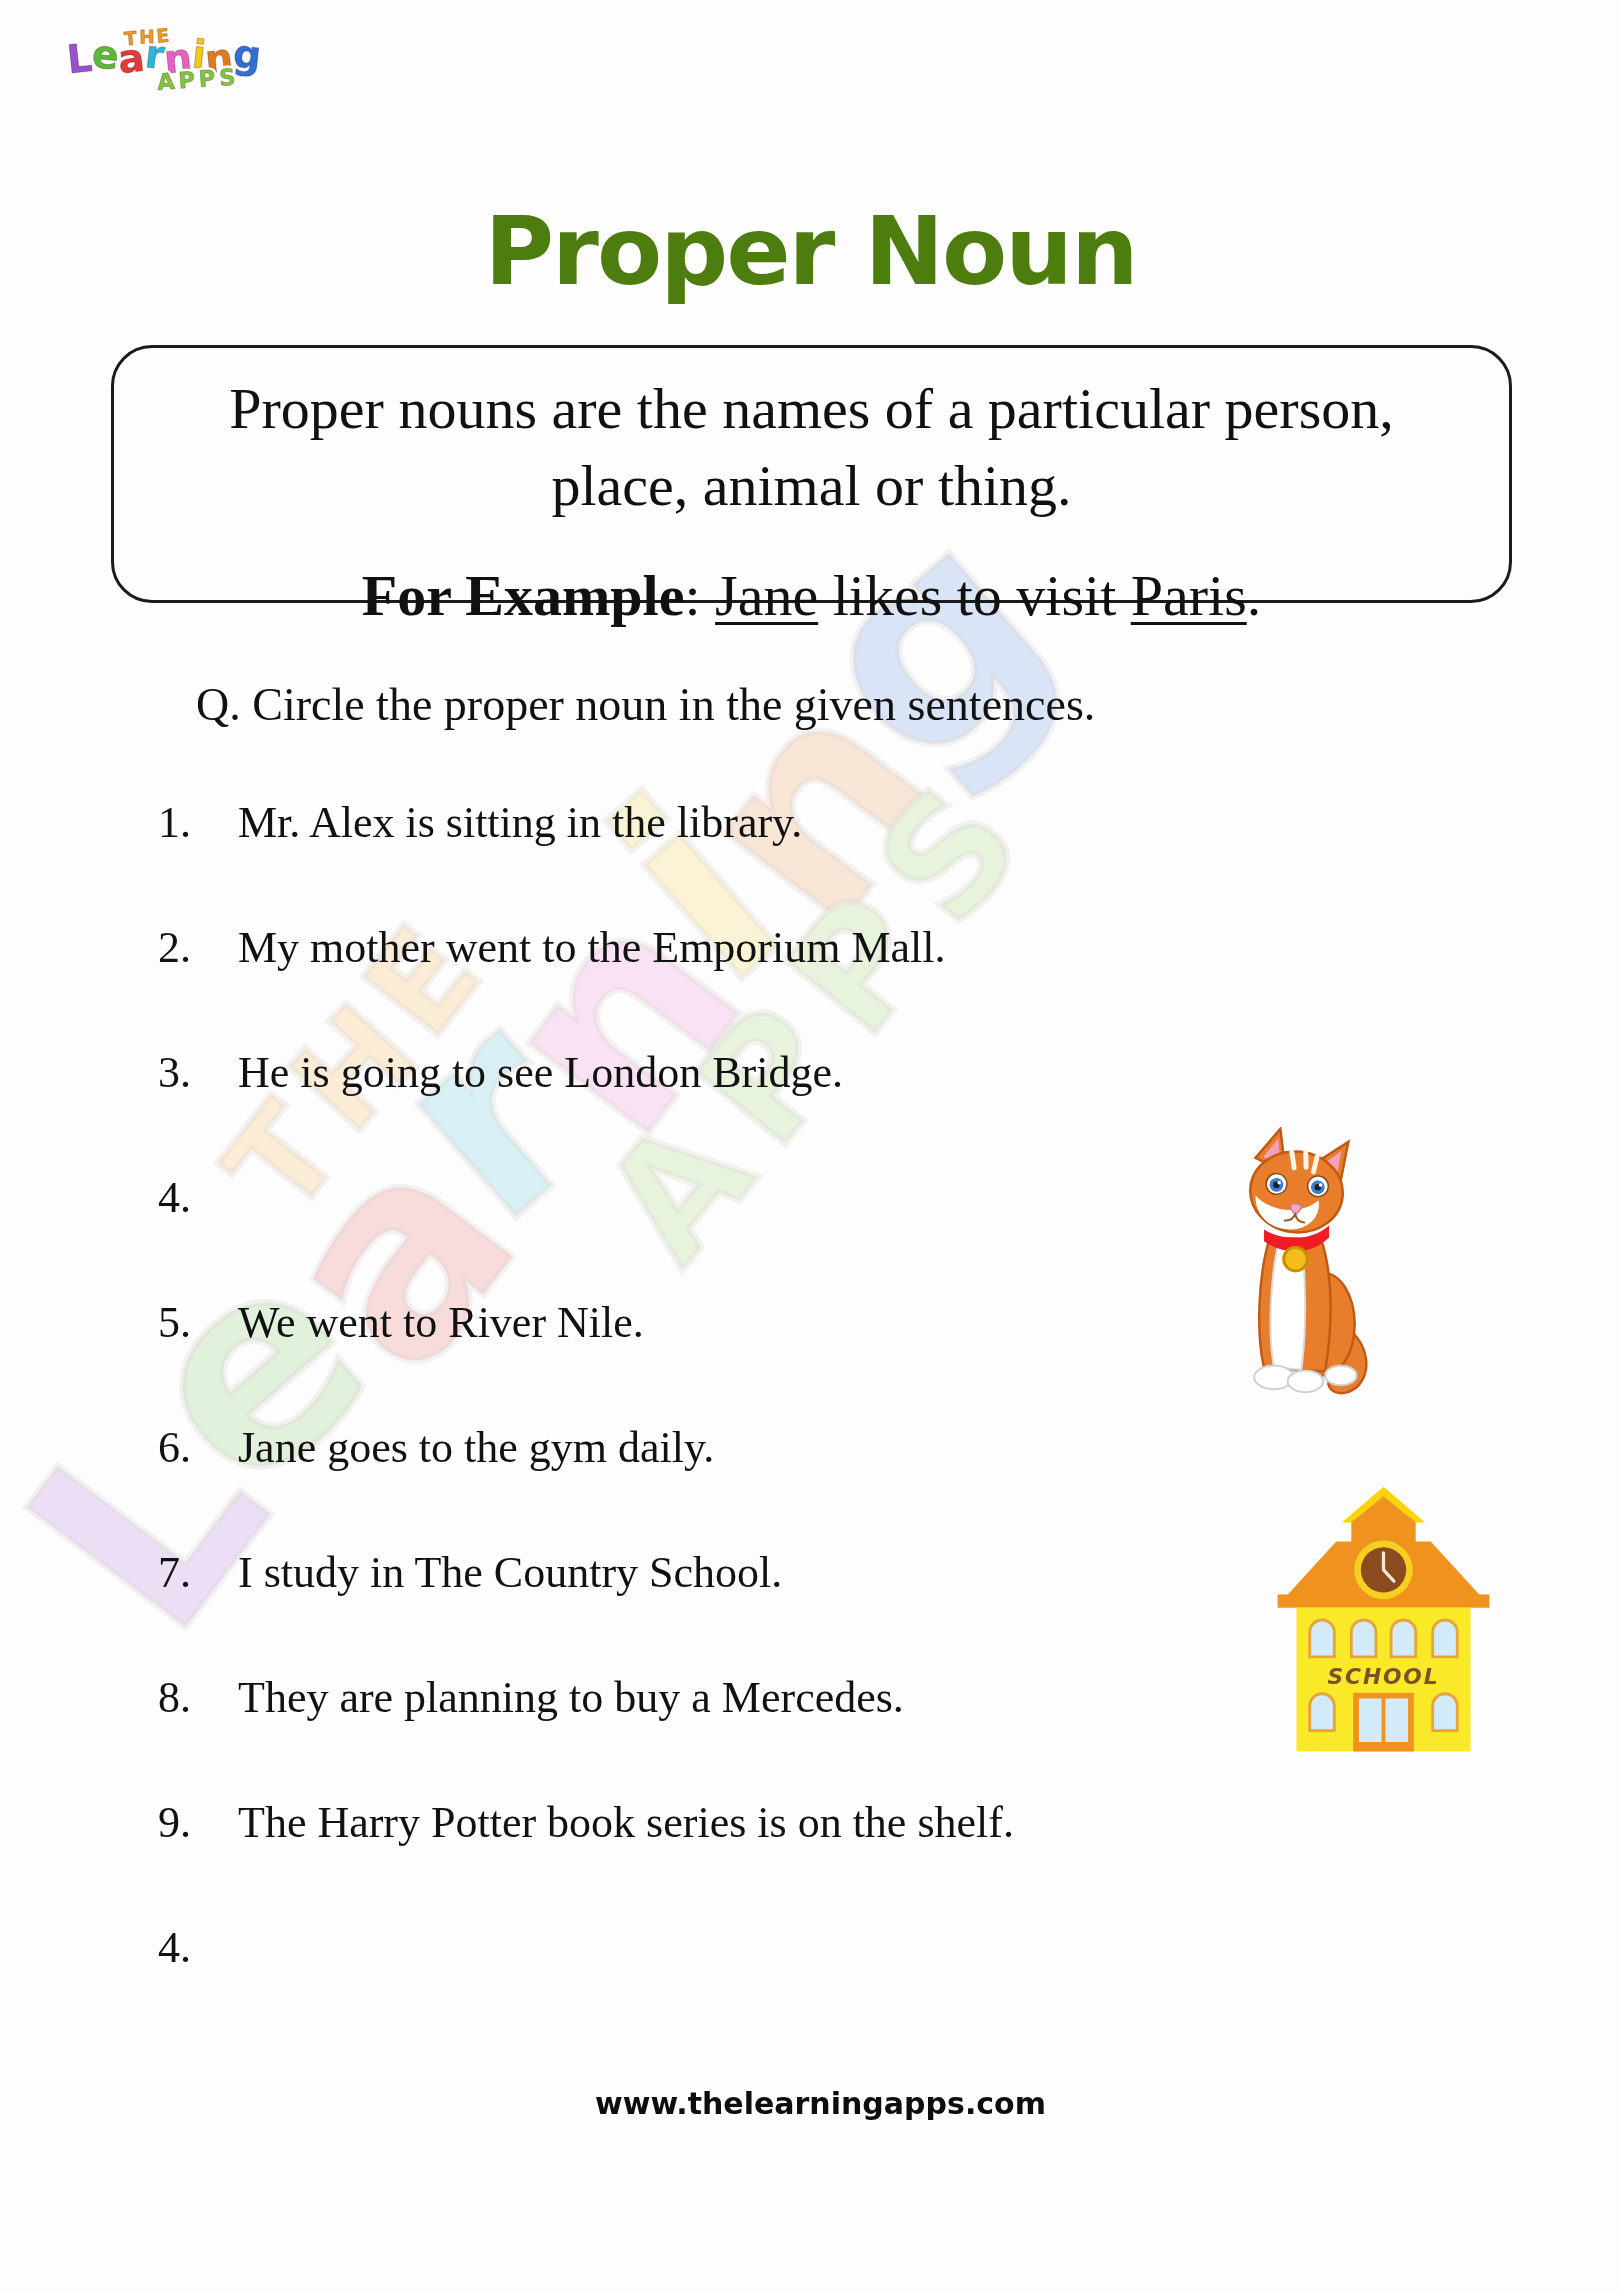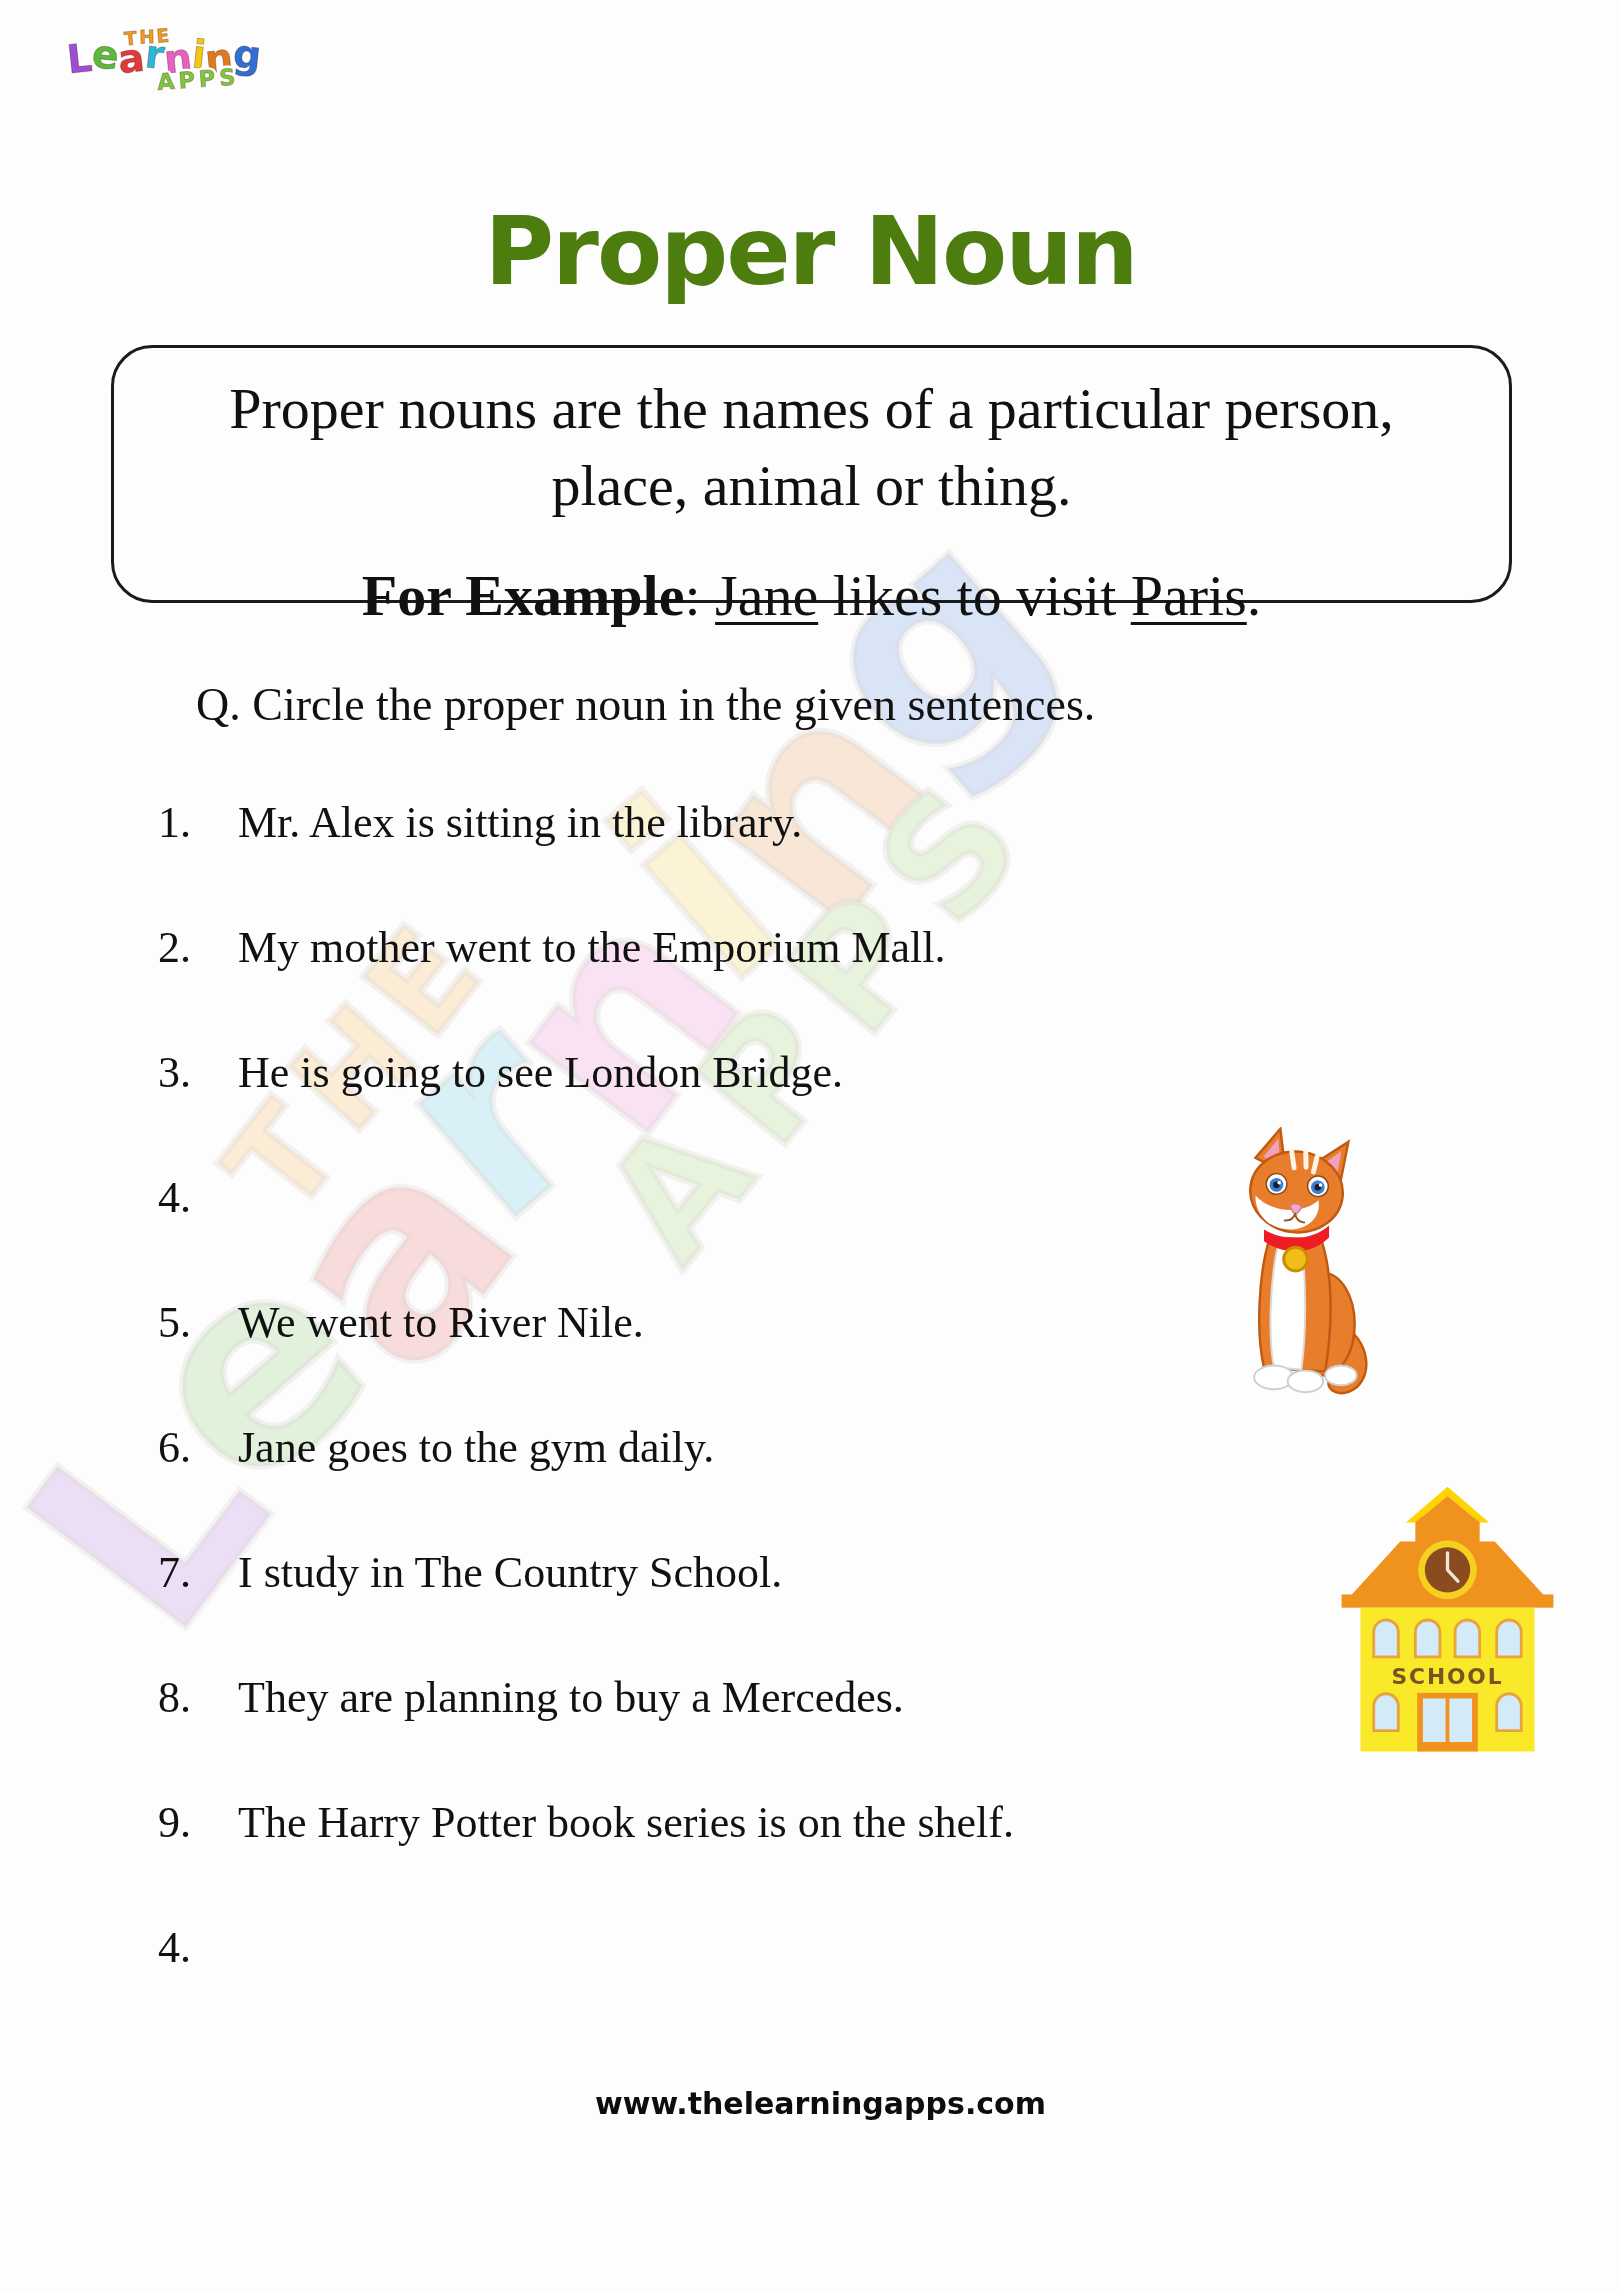--- a/index.html
+++ b/index.html
@@ -104,21 +104,21 @@
   }
   .sentences .num {
     width: 93px;
     text-align: right;
     margin-right: 47px;
     flex: none;
   }
 
   
   .cat-illo    { position: absolute; left: 1215px; top: 1127px; width: 165px; height: 276px; z-index: 1; }
-  .school-illo { position: absolute; left: 1334px; top: 1480px; width: 227px; height: 280px; z-index: 1; }
+  .school-illo { position: absolute; left: 1270px; top: 1480px; width: 227px; height: 280px; z-index: 1; font-style: italic; }
   .cat-illo svg, .school-illo svg { width: 100%; height: 100%; display: block; }
 
   
   .footer {
     position: absolute;
     left: 0; right: 0; top: 2086px;
     text-align: center;
     font-family: "DejaVu Sans", sans-serif;
     font-weight: bold;
     font-size: 30px;

